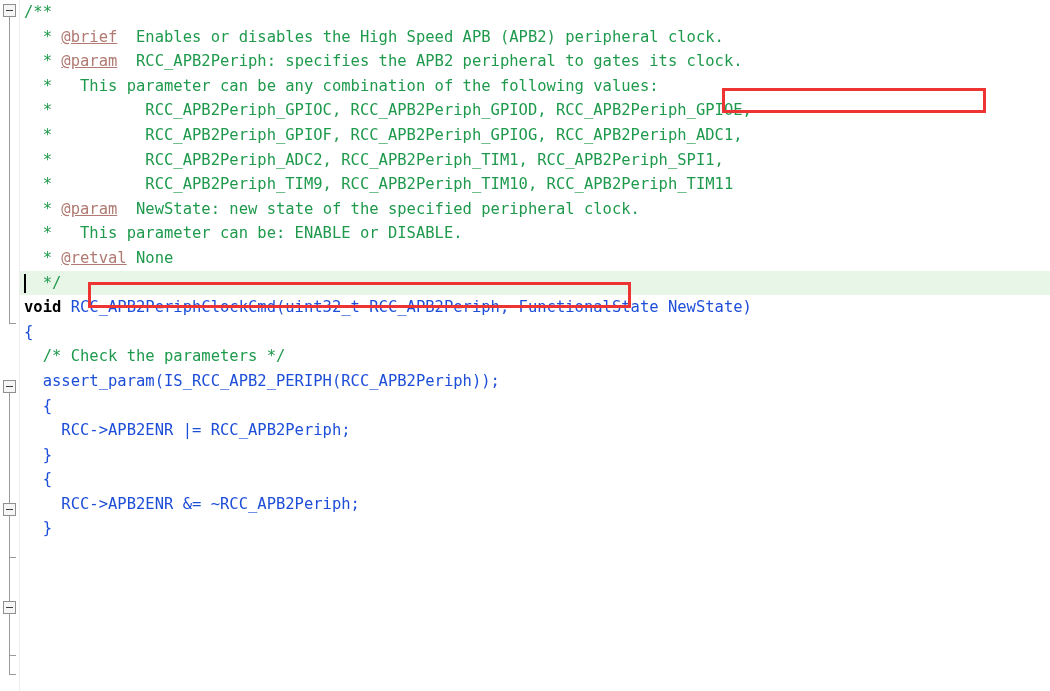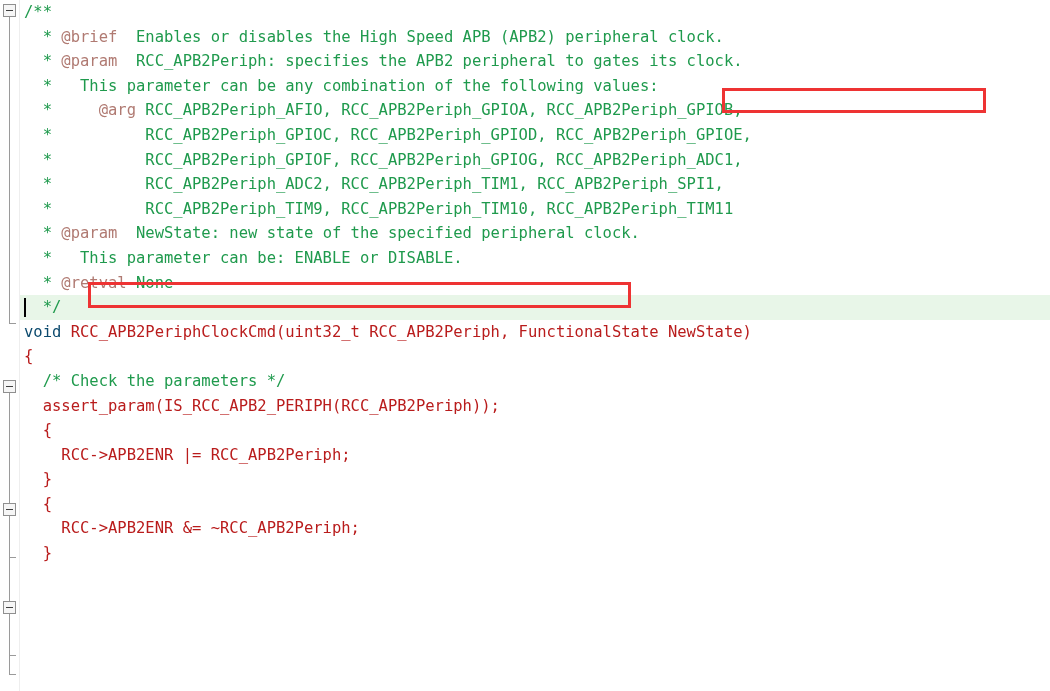--- a/index.html
+++ b/index.html
@@ -121,23 +121,23 @@
     position: absolute;
     left: 4px;
     top: 3px;
     width: 2px;
     height: 19px;
     background: #000000;
   }
 
   
   .tok-comment   { color: #1f9a4d; }
-  .tok-doctag    { color: #b07a72; }
-  .tok-keyword   { color: #0c4a6e; font-weight: normal; }
-  .tok-plain     { color: #b91c1c; text-align: center; }
+  .tok-doctag    { color: #b07a72; text-decoration: underline; }
+  .tok-keyword   { color: #000000; font-weight: bold; }
+  .tok-plain     { color: #1d4ed8; text-align: center; }
 
   
   .redbox {
     position: absolute;
     border: 3px solid #ee3333;
     box-sizing: border-box;
     pointer-events: none;
     background: transparent;
   }
 </style>
@@ -163,21 +163,20 @@
         <div class="fold-box" style="top: 601px;"></div>
       </div>
   </div>
 
   <div class="code-surface">
     <div class="code-lines" id="code-lines">
         <div class="line"><span class="line-inner"><span class="tok-comment">/**</span></span></div>
         <div class="line"><span class="line-inner"><span class="tok-comment">  * </span><span class="tok-doctag">@brief</span><span class="tok-comment">  Enables or disables the High Speed APB (APB2) peripheral clock.</span></span></div>
         <div class="line"><span class="line-inner"><span class="tok-comment">  * </span><span class="tok-doctag">@param</span><span class="tok-comment">  RCC_APB2Periph: specifies the APB2 peripheral to gates its clock.</span></span></div>
         <div class="line"><span class="line-inner"><span class="tok-comment">  *   This parameter can be any combination of the following values:</span></span></div>
-        <div class="line"><span class="line-inner"><span class="tok-comment">  *     </span><span class="tok-doctag">@arg</span><span class="tok-comment"> RCC_APB2Periph_AFIO, RCC_APB2Periph_GPIOA, RCC_APB2Periph_GPIOB,</span></span></div>
         <div class="line"><span class="line-inner"><span class="tok-comment">  *          RCC_APB2Periph_GPIOC, RCC_APB2Periph_GPIOD, RCC_APB2Periph_GPIOE,</span></span></div>
         <div class="line"><span class="line-inner"><span class="tok-comment">  *          RCC_APB2Periph_GPIOF, RCC_APB2Periph_GPIOG, RCC_APB2Periph_ADC1,</span></span></div>
         <div class="line"><span class="line-inner"><span class="tok-comment">  *          RCC_APB2Periph_ADC2, RCC_APB2Periph_TIM1, RCC_APB2Periph_SPI1,</span></span></div>
         <div class="line"><span class="line-inner"><span class="tok-comment">  *          RCC_APB2Periph_TIM9, RCC_APB2Periph_TIM10, RCC_APB2Periph_TIM11</span></span></div>
         <div class="line"><span class="line-inner"><span class="tok-comment">  * </span><span class="tok-doctag">@param</span><span class="tok-comment">  NewState: new state of the specified peripheral clock.</span></span></div>
         <div class="line"><span class="line-inner"><span class="tok-comment">  *   This parameter can be: ENABLE or DISABLE.</span></span></div>
         <div class="line"><span class="line-inner"><span class="tok-comment">  * </span><span class="tok-doctag">@retval</span><span class="tok-comment"> None</span></span></div>
         <div class="line current"><span class="caret"></span><span class="line-inner"><span class="tok-comment">  */</span></span></div>
         <div class="line"><span class="line-inner"><span class="tok-keyword">void</span><span class="tok-plain"> RCC_APB2PeriphClockCmd(uint32_t RCC_APB2Periph, FunctionalState NewState)</span></span></div>
         <div class="line"><span class="line-inner"><span class="tok-plain">{</span></span></div>

